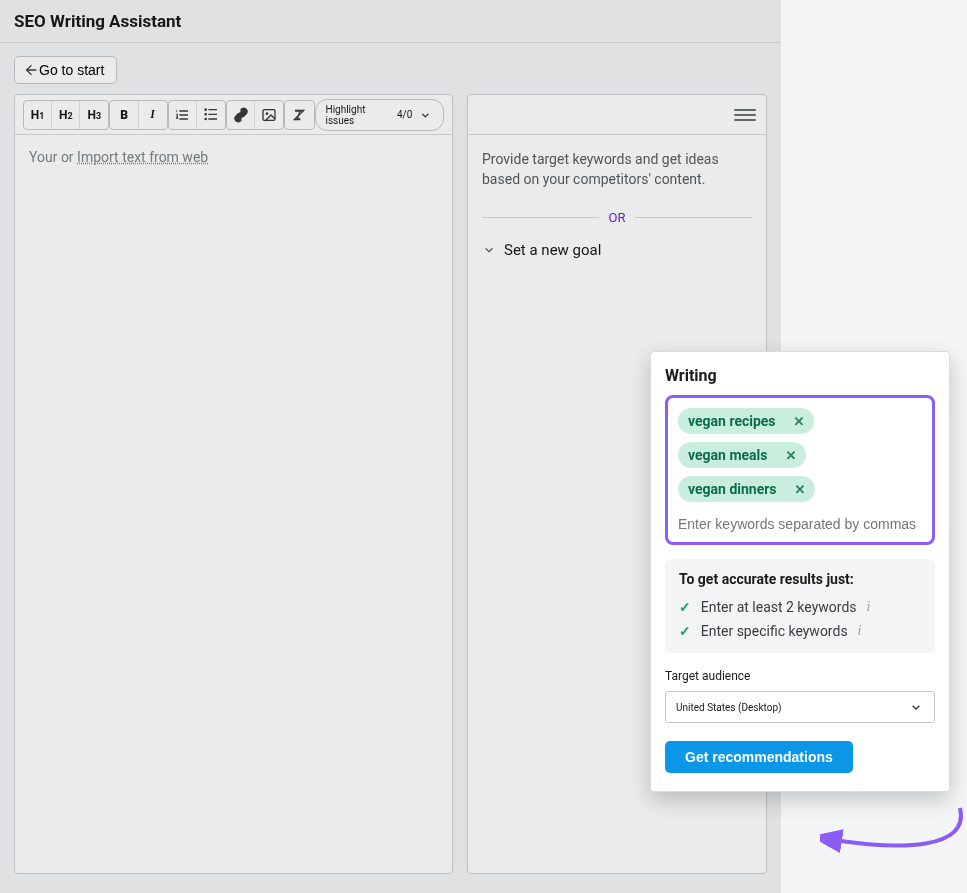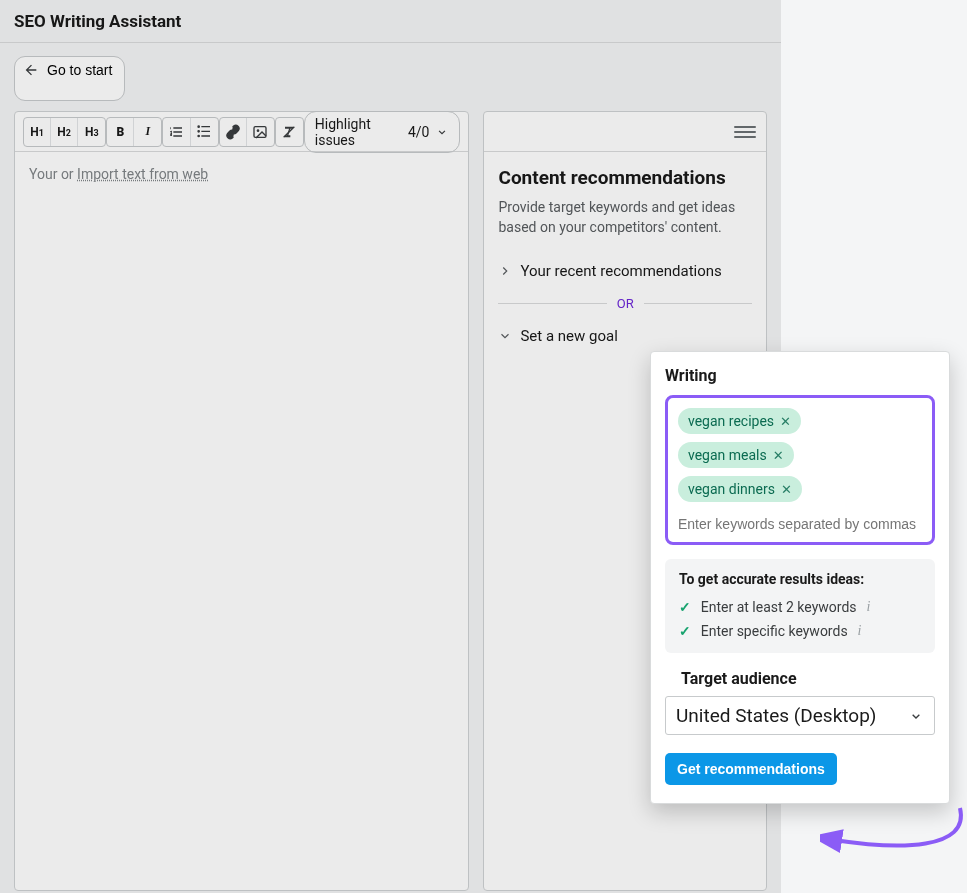--- a/index.html
+++ b/index.html
@@ -4,63 +4,63 @@
 <style>
   * { box-sizing: border-box; }
   html, body { margin:0; padding:0; font-family: -apple-system, BlinkMacSystemFont, "Segoe UI", Roboto, Helvetica, Arial, sans-serif; background:#f4f5f6; color:#1a1a1a; }
   .page { width:781px; height:893px; position:relative; }
   .overlay { position:absolute; inset:0; background:rgba(0,0,0,0.08); pointer-events:none; z-index:5; }
 
   .header { height:43px; display:flex; align-items:center; padding:0 14px; border-bottom:1px solid #d9dbdc; }
   .header h1 { font-size:17px; font-weight:700; margin:0; }
 
   .topbar { padding:13px 14px 10px; }
-  .goto { display:inline-flex; align-items:center; gap:8px; background:#fff; border:1px solid #c7cacc; border-radius:11px; padding:5px 12px 22px 8px; font-size:14px; cursor:pointer; }
+  .goto { display:inline-flex; align-items:center; background:#fff; border:1px solid #c7cacc; border-radius:5px; padding:5px 12px 5px 8px; font-size:14px; cursor:pointer; }
   .goto svg { width:16px; height:16px; }
 
   .cols { display:flex; gap:14px; padding:0 14px; }
   .editor { flex:1; border:1px solid #cfd2d4; border-radius:4px; background:#fff; min-height:780px; }
   .toolbar { height:40px; border-bottom:1px solid #d9dbdc; display:flex; align-items:center; padding:0 8px; }
   .tgrp { display:flex; border:1px solid #c7cacc; border-radius:4px; overflow:hidden; }
   .tbtn { width:30px; height:28px; display:flex; align-items:center; justify-content:center; cursor:pointer; border-right:1px solid #e2e4e6; }
   .tbtn:last-child { border-right:none; }
   .tbtn span { font-size:12px; font-weight:700; }
   .tbtn .sub { font-size:9px; font-weight:700; }
   .spacer { flex:1; }
-  .highlight { border:1px solid #c7cacc; border-radius:12px; padding:4px 10px; display:flex; align-items:center; gap:6px; font-size:14px; cursor:pointer; }
+  .highlight { border:1px solid #c7cacc; border-radius:12px; padding:4px 10px; display:flex; align-items:center; gap:6px; font-size:10px; cursor:pointer; }
   .editor-body { padding:14px 14px; font-size:14px; color:#808588; }
   .import { text-decoration:underline dotted; cursor:pointer; }
 
   .side { width:300px; border:1px solid #cfd2d4; border-radius:4px; background:#fff; min-height:780px; position:relative; }
   .side-top { height:40px; border-bottom:1px solid #d9dbdc; display:flex; align-items:center; justify-content:flex-end; padding:0 10px; }
   .hamb { width:22px; height:18px; cursor:pointer; }
   .hamb div { height:2px; background:#6b7073; margin:3px 0; border-radius:1px; }
   .side-body { padding:14px 14px 0; }
   .side-body h2 { font-size:19px; font-weight:700; margin:0 0 8px; }
   .desc { font-size:14px; color:#595d60; line-height:1.45; margin:0 0 14px; }
   .acc { display:flex; align-items:center; gap:8px; padding:10px 0; font-size:15px; cursor:pointer; }
   .acc svg { width:14px; height:14px; }
   .orrow { display:flex; align-items:center; gap:10px; color:#6d28d9; font-size:13px; padding:6px 0; }
   .orrow .ln { flex:1; height:1px; background:#d9dbdc; }
 
   .popover { position:absolute; left:650px; top:351px; width:300px; background:#fff; border:1px solid #d9dbdc; border-radius:4px; box-shadow:0 8px 22px rgba(0,0,0,0.20); z-index:20; padding:14px 14px 18px; }
   .popover h3 { font-size:16px; font-weight:700; margin:0 0 10px; }
   .kwbox { border:3px solid #8b5cf6; border-radius:8px; padding:10px 10px 6px; position:relative; }
-  .chip { display:inline-flex; align-items:center; gap:6px; background:#c9eedd; color:#0b6b51; border-radius:999px; padding:5px 10px; font-size:14px; margin:0 4px 8px 0; cursor:default; }
+  .chip { display:inline-flex; align-items:center; gap:18px; background:#c9eedd; color:#0b6b51; border-radius:999px; padding:5px 10px; font-size:14px; margin:0 4px 8px 0; cursor:default;font-weight:bold; }
   .chip .x { cursor:pointer; color:#0b6b51; opacity:.85; font-size:13px; line-height:1; }
   .kwinput { width:100%; border:0; outline:0; font-size:14px; color:#808588; padding:6px 0 4px; }
   .kwcount { text-align:right; font-size:13px; color:#808588; padding:2px 0 0; }
   .hintbox { background:#f3f4f5; border-radius:6px; padding:12px 14px 10px; margin:14px 0 16px; }
   .hintbox .ht { font-size:14px; font-weight:700; margin:0 0 8px; }
   .hintrow { display:flex; align-items:center; gap:10px; font-size:14px; color:#3a3d3f; padding:4px 0; }
   .hintrow .chk { color:#18a36f; font-weight:700; }
   .info { color:#9aa0a4; font-style:italic; font-family:Georgia, serif; }
-  .audlbl { font-size:16px; font-weight:700; margin:0 16px 8px; }
-  .select { width:100%; border:1px solid #c7cacc; border-radius:3px; padding:7px 10px; font-size:19px; display:flex; justify-content:space-between; align-items:center; cursor:pointer; }
-  .cta { margin-top:18px; background:#0b97e7; color:#fff; border:0; border-radius:5px; padding:8px 12px; font-size:14px; font-weight:600; cursor:pointer; }
+  .audlbl { font-size:12px; font-weight:400; margin:0 0 8px; }
+  .select { width:100%; border:1px solid #c7cacc; border-radius:3px; padding:7px 10px; font-size:10px; display:flex; justify-content:space-between; align-items:center; cursor:pointer; }
+  .cta { margin-top:18px; background:#0b97e7; color:#fff; border:0; border-radius:5px; padding:8px 20px; font-size:14px; font-weight:600; cursor:pointer; }
 
   .arrow-annot { position:absolute; left:820px; top:800px; width:160px; height:80px; z-index:25; pointer-events:none; }
 
   svg.icon { width:16px; height:16px; display:block; }
 </style>
 </head>
 <body>
 
 <div class="page">
   <div class="overlay"></div>
@@ -150,28 +150,21 @@
 
     <div class="side">
       <div class="side-top">
         <div class="hamb">
           <div></div>
             <div></div>
             <div></div>
         </div>
       </div>
       <div class="side-body">
-        <h2>Content recommendations</h2>
         <p class="desc">Provide target keywords and get ideas based on your competitors' content.</p>
-        <div class="acc">
-          <svg viewBox="0 0 24 24">
-              <path d="M9 6l6 6-6 6" stroke="#595d60" stroke-width="2" fill="none"></path>
-            </svg>
-          <span>Your recent recommendations</span>
-        </div>
         <div class="orrow">
           <div class="ln"></div>
           <span>OR</span>
           <div class="ln"></div>
         </div>
         <div class="acc">
           <svg viewBox="0 0 24 24">
               <path d="M6 9l6 6 6-6" stroke="#595d60" stroke-width="2" fill="none"></path>
             </svg>
           <span>Set a new goal</span>
@@ -189,21 +182,21 @@
           </span><br><span class="chip">
             <span>vegan meals</span>
             <span class="x">✕</span>
           </span><br><span class="chip">
             <span>vegan dinners</span>
             <span class="x">✕</span>
           </span><br></div>
       <input class="kwinput" placeholder="Enter keywords separated by commas" style="">
     </div>
     <div class="hintbox">
-      <p class="ht">To get accurate results ideas:</p>
+      <p class="ht">To get accurate results just:</p>
       <div id="hints">
           <div class="hintrow">
             <span class="chk">✓</span>
             <span>Enter at least 2 keywords</span>
             <span class="info"> i</span>
           </div>
           <div class="hintrow">
             <span class="chk">✓</span>
             <span>Enter specific keywords</span>
             <span class="info"> i</span>

